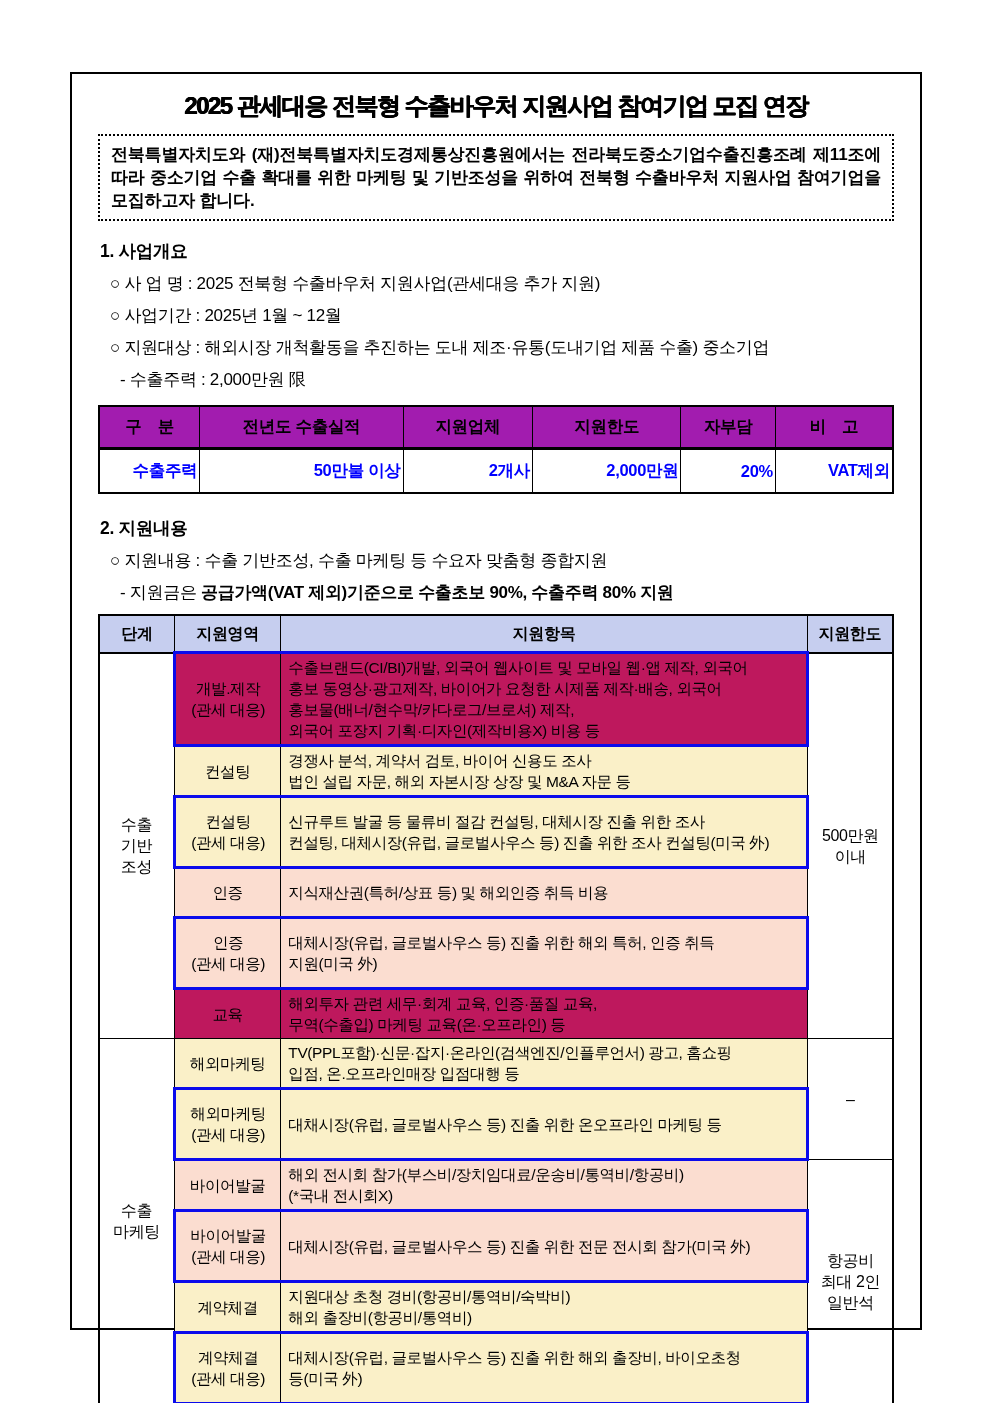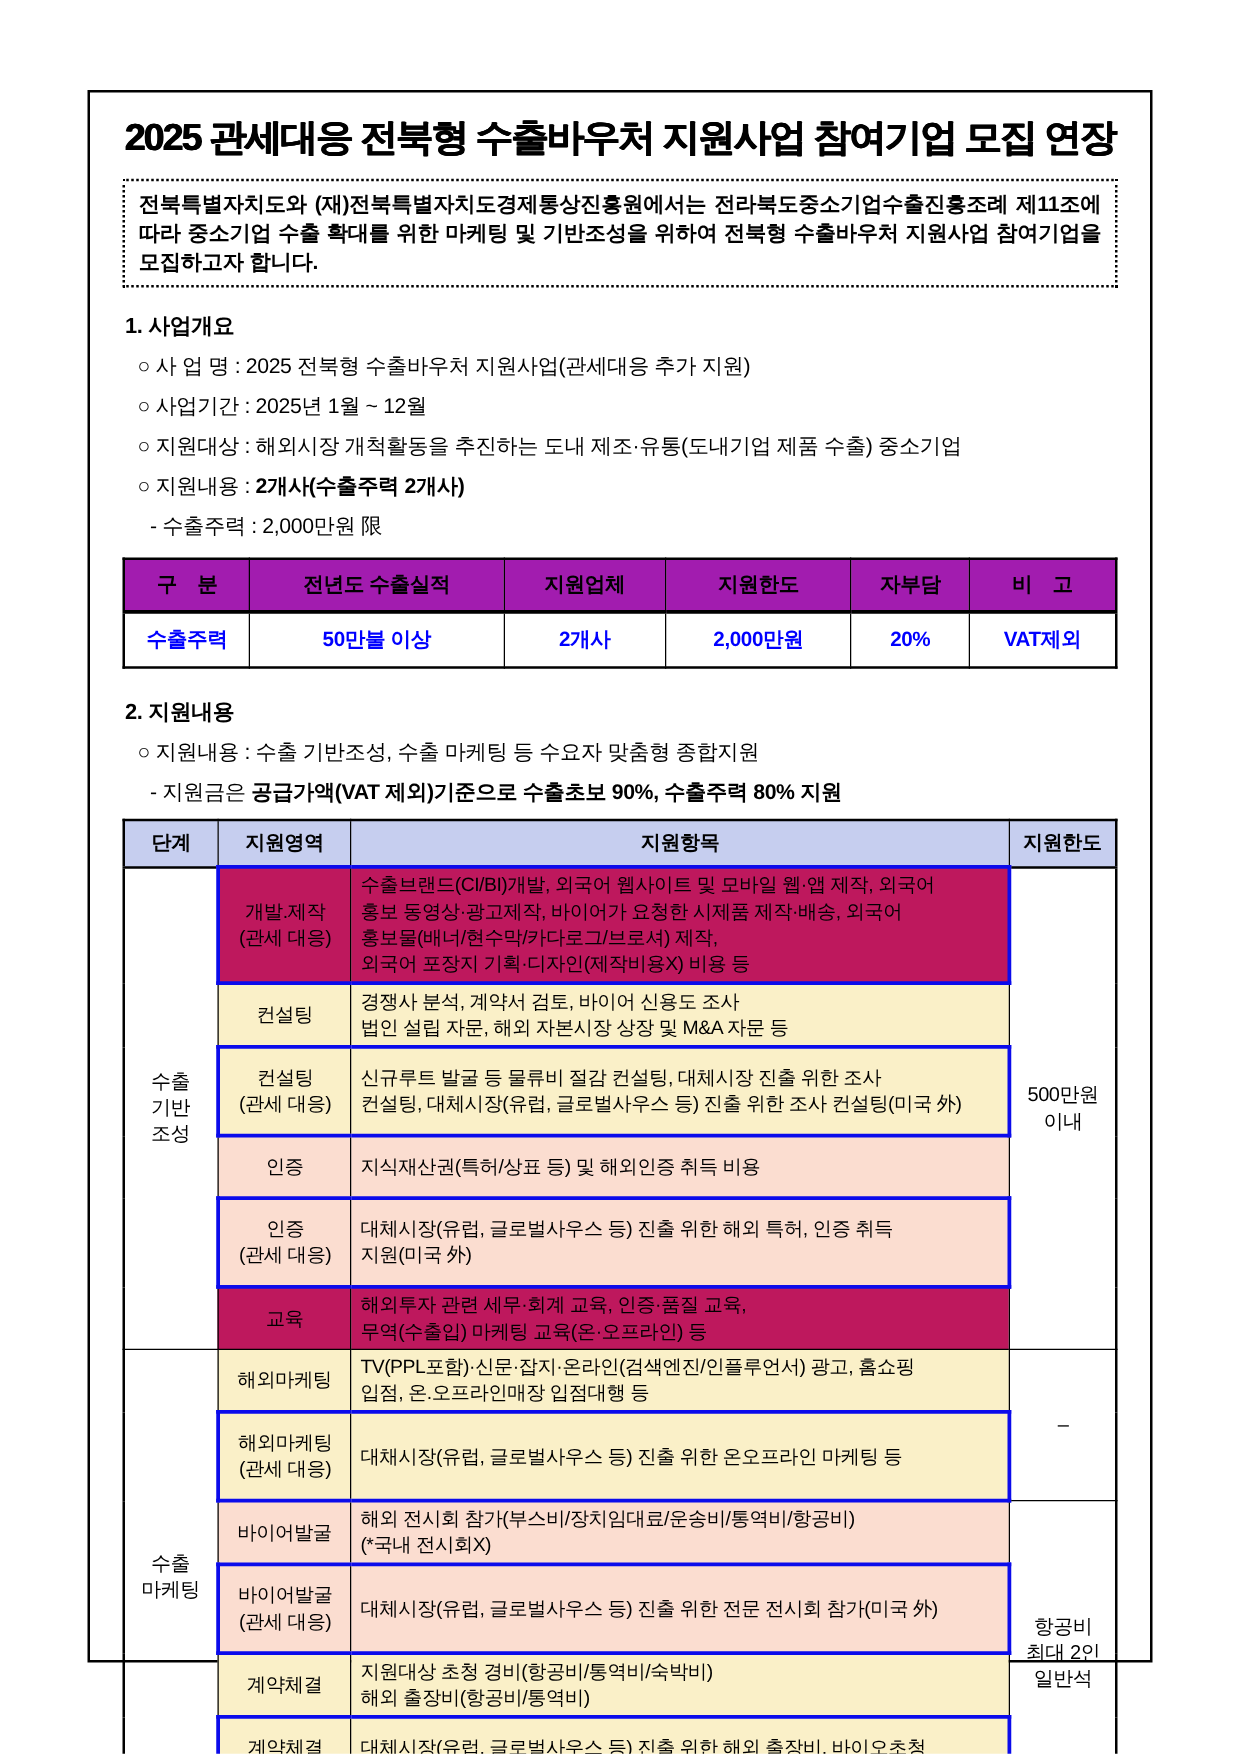--- a/index.html
+++ b/index.html
@@ -6,41 +6,41 @@
   html,body { margin:0; padding:0; }
   body {
     width:992px; height:1403px; background:#ffffff; position:relative;
     font-family:"Liberation Sans","DejaVu Sans",sans-serif; color:#000;
   }
   .doc-frame {
     position:absolute; left:70px; top:72px; width:852px; height:1258px;
     border:2px solid #000; padding:14px 26px 10px 26px; background:#fff;
   }
   .doc-title {
-    font-size:30px; font-weight:900; letter-spacing:-1.5px; text-align:center;
+    font-size:24px; font-weight:900; letter-spacing:-1.5px; text-align:center;
     margin:2px 0 12px 0; white-space:nowrap;
     text-shadow:0.6px 0 0 #000, -0.3px 0 0 #000;
   }
   .intro-box {
     border:2px dotted #000; padding:7px 11px; font-size:17px; line-height:23px;
     font-weight:600; text-align:justify; letter-spacing:-0.2px; word-break:keep-all;
   }
   .section-heading { font-size:17.5px; font-weight:700; margin:18px 0 4px 2px; letter-spacing:-0.3px; }
   .li { font-size:17px; line-height:22px; margin:10px 0 0 12px; letter-spacing:-0.3px; }
   .li .b { font-weight:700; }
   .li.sub { margin-left:22px; }
   
   table { border-collapse:collapse; width:100%; table-layout:fixed; }
   .t1 { margin-top:14px; border:2px solid #000; font-size:16.5px; }
   .t1 th {
     background:#a21caf; border:1.5px solid #000; border-bottom:3px solid #000;
     padding:9px 2px; font-weight:700; letter-spacing:-0.3px;
   }
   .t1 td {
-    border:1.5px solid #000; padding:10px 2px; text-align:center;
+    border:1.5px solid #000; padding:10px 2px; text-align:right;
     color:#0000FF; font-weight:700; letter-spacing:-0.3px;
   }
   
   .t2 { margin-top:10px; border:2px solid #000; font-size:15.5px; line-height:21px; }
   .t2 th {
     background:#C6CEEF; border:1.5px solid #000; border-bottom:2.5px solid #000;
     padding:7px 2px; font-size:16px; font-weight:700; letter-spacing:-0.3px;
   }
   .t2 td { border:1px solid #000; vertical-align:middle; letter-spacing:-0.4px; }
   .t2 td.stage { text-align:center; white-space:pre-line; font-size:16px; border-right:1.5px solid #000; }
@@ -61,21 +61,20 @@
 <div class="doc-frame">
 
   <div class="doc-title">2025 관세대응 전북형 수출바우처 지원사업 참여기업 모집 연장</div>
 
   <div class="intro-box">전북특별자치도와  (재)전북특별자치도경제통상진흥원에서는  전라북도중소기업수출진흥조례 제11조에  따라  중소기업  수출  확대를  위한  마케팅  및  기반조성을  위하여  전북형  수출바우처 지원사업  참여기업을  모집하고자  합니다.</div>
 
   <div class="section-heading">1. 사업개요</div>
   <div class="li"><span>○ 사 업 명 : 2025 전북형 수출바우처 지원사업(관세대응 추가 지원)</span><span class="b"></span></div>
   <div class="li"><span>○ 사업기간 : 2025년 1월 ~ 12월</span><span class="b"></span></div>
   <div class="li"><span>○ 지원대상 : 해외시장 개척활동을 추진하는 도내 제조·유통(도내기업 제품 수출) 중소기업</span><span class="b"></span></div>
-  <div class="li"><span>○ 지원내용 : </span><span class="b">2개사(수출주력 2개사)</span></div>
   <div class="li sub"><span>- 수출주력 : 2,000만원 限</span><span class="b"></span></div>
 
   <table class="t1">
     <thead>
       <tr>
         <th style="width:12.7%">구　분</th>
         <th style="width:25.6%">전년도 수출실적</th>
         <th style="width:16.3%">지원업체</th>
         <th style="width:18.7%">지원한도</th>
         <th style="width:11.9%">자부담</th>

